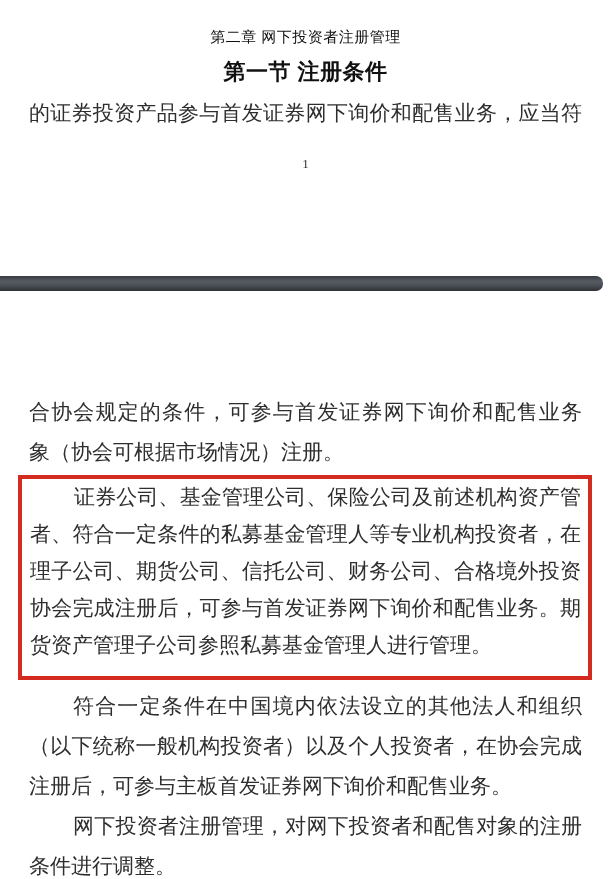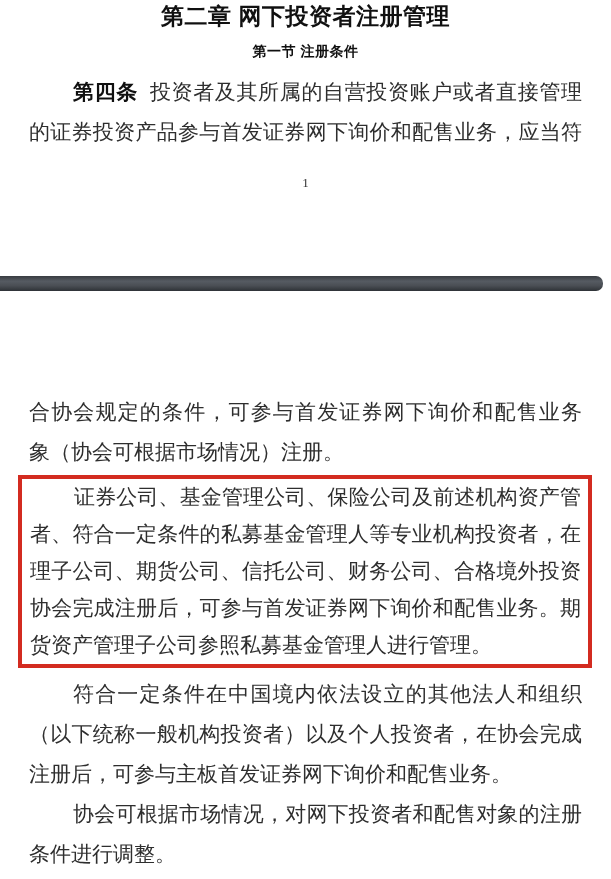--- a/index.html
+++ b/index.html
@@ -16,33 +16,34 @@
     font-family: "Liberation Serif", "DejaVu Serif", serif;
     color: var(--text, #2e2e2e);
   }
   .page1-content {
     position: absolute;
     left: 29px;
     top: 0;
     width: 553px;
   }
   .doc-title {
+    margin-top: 21px;
     font-family: "Liberation Sans", "DejaVu Sans", sans-serif;
-    font-weight: bold;
-    font-size: 23px;
+    font-weight: normal;
+    font-size: 15px;
     line-height: 32px;
     text-align: center;
     color: #101010;
     letter-spacing: 0.5px;
   }
   .doc-subtitle {
     margin-top: 4px;
     font-family: "Liberation Sans", "DejaVu Sans", sans-serif;
     font-weight: bold;
-    font-size: 14px;
+    font-size: 22px;
     line-height: 30px;
     text-align: center;
     color: #101010;
     letter-spacing: 0.5px;
   }
   .article {
     margin-top: 6px;
   }
   .line {
     display: block;
@@ -84,40 +85,37 @@
   }
   .page2-content {
     position: absolute;
     left: 29px;
     top: 392px;
     width: 553px;
   }
   .highlight-box {
     margin: 3px -10px 6px -11px;
     border: 4px solid var(--highlight-border, #d32b20);
-    padding: 0 7px 0 8px;
+    padding: 0 7px 12px 8px;
   }
   .highlight-box .line {
     height: 37px;
     line-height: 37px;
   }
 </style>
 </head>
 <body>
 
 <div class="canvas">
 
   <div class="page1-content">
     <div class="doc-title">第二章 网下投资者注册管理</div>
     <div class="doc-subtitle">第一节 注册条件</div>
 
     <div class="article">
-      <div class="line fill indent">
-        <span class="article-label">第四条</span><span>投资者及其所属的自营投资账户或者直接管理</span>
-      </div>
       <div class="line fill">的证券投资产品参与首发证券网下询价和配售业务，应当符</div>
     </div>
 
     <div class="page-number">1</div>
   </div>
 
   <div class="page-divider"></div>
 
   <div class="page2-content">
 
@@ -134,19 +132,19 @@
       <div class="line">货资产管理子公司参照私募基金管理人进行管理。</div>
     </div>
 
     <div>
       <div class="line fill indent">符合一定条件在中国境内依法设立的其他法人和组织</div>
       <div class="line fill">（以下统称一般机构投资者）以及个人投资者，在协会完成</div>
       <div class="line">注册后，可参与主板首发证券网下询价和配售业务。</div>
     </div>
 
     <div>
-      <div class="line fill indent">协会可根据市场情况，对网下投资者和配售对象的注册</div>
+      <div class="line fill indent">网下投资者注册管理，对网下投资者和配售对象的注册</div>
       <div class="line">条件进行调整。</div>
     </div>
 
   </div>
 
 </div>
 
 </body></html>

